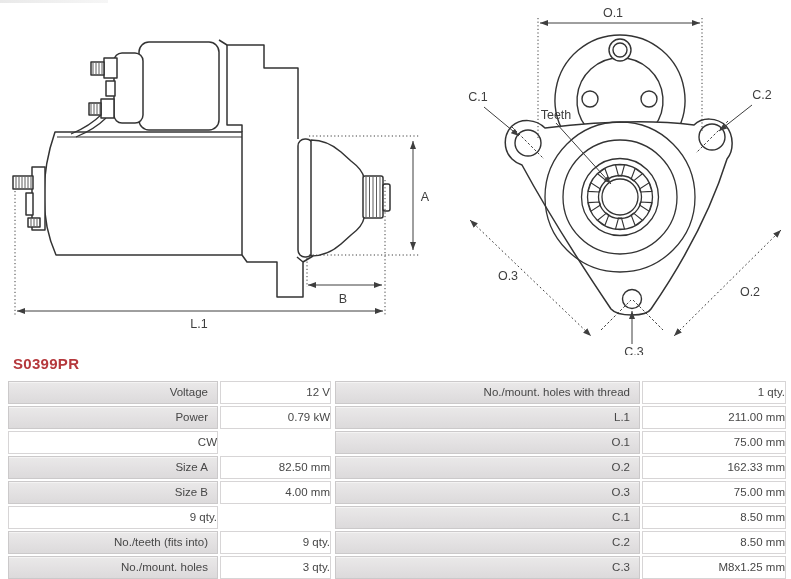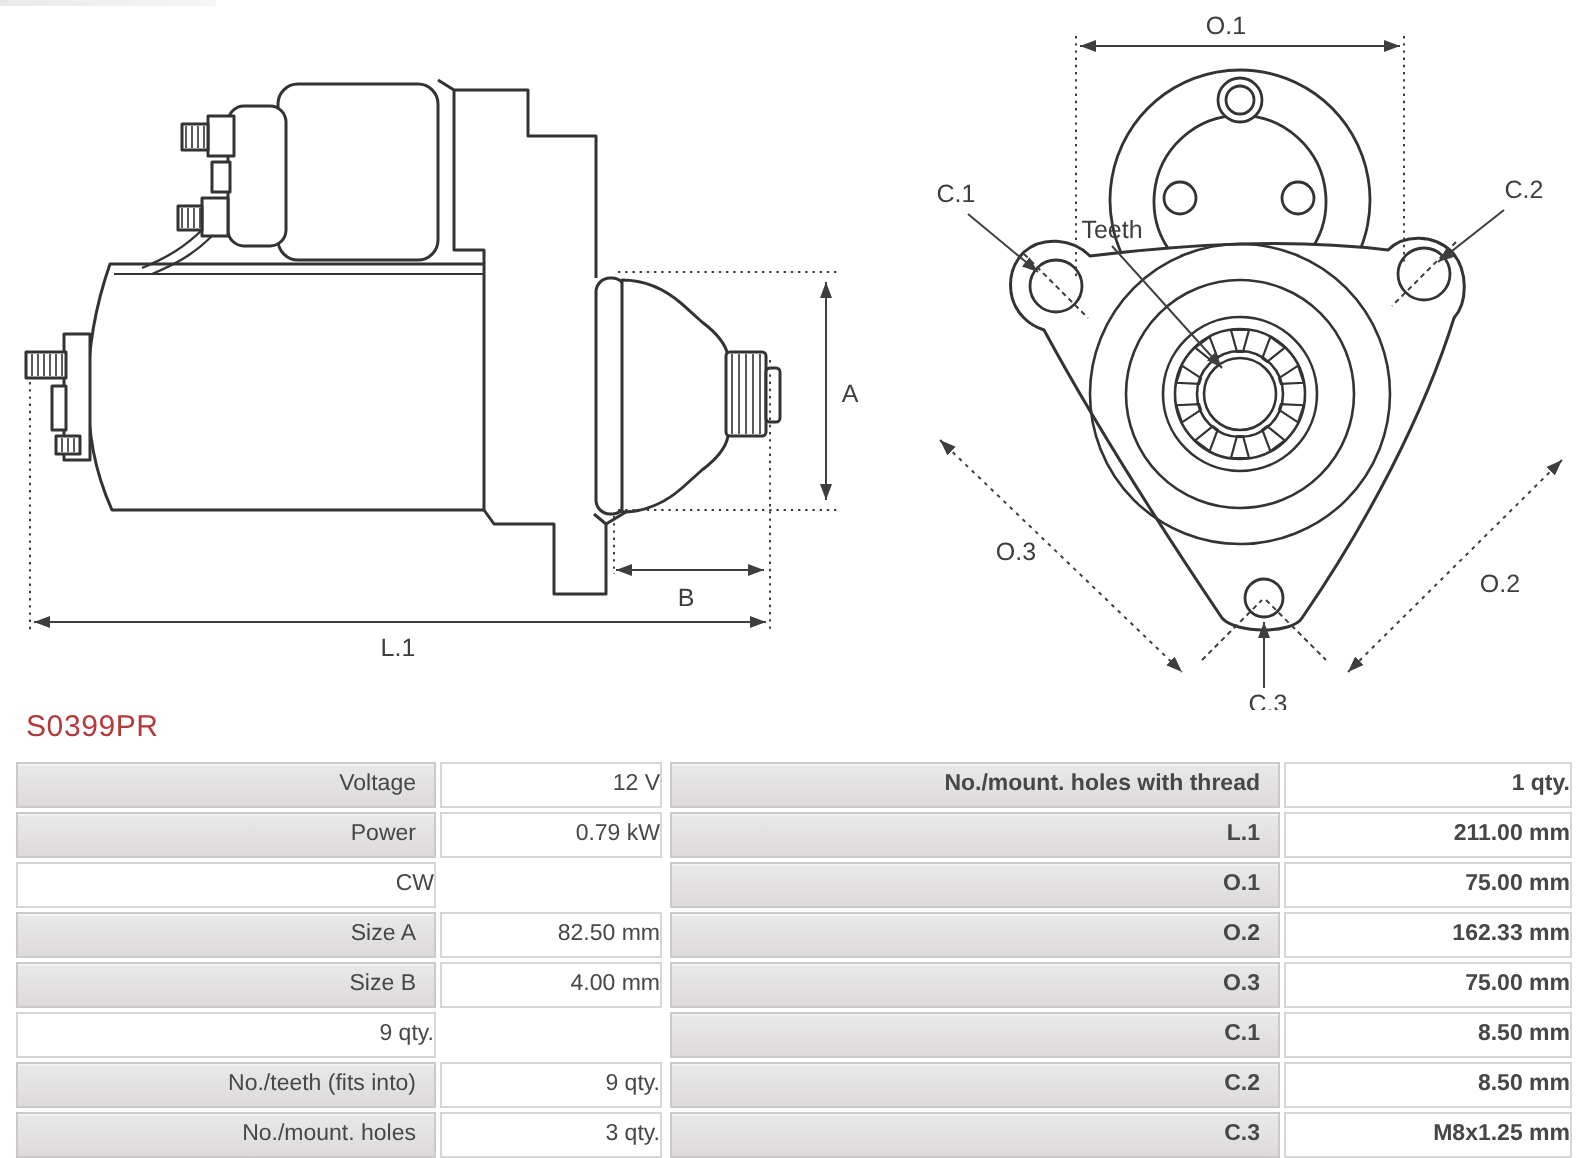--- a/index.html
+++ b/index.html
@@ -14,31 +14,31 @@
   }
   svg text{
     font-family:"Liberation Sans",sans-serif;
     font-size:12.5px;fill:#3e3e3e;
   }
   .drawing{position:absolute;top:0;}
   #side-view{left:0;}
   #front-view{left:440px;}
   .part-number{
     position:absolute;left:13px;top:355px;
-    font-size:15px;font-weight:400;letter-spacing:.3px;
+    font-size:15px;font-weight:700;letter-spacing:.3px;
     color:#b5383c;
   }
   .spec-table{position:absolute;top:381px;}
   .spec-table.left{left:8px;}
   .spec-table.right{left:335px;}
   .spec-row{
     display:grid;column-gap:2px;height:23px;margin-bottom:2px;
   }
   .spec-table.left  .spec-row{grid-template-columns:210px 111px;}
-  .spec-table.right .spec-row{grid-template-columns:305px 144px;font-weight:bold;}
+  .spec-table.right .spec-row{grid-template-columns:305px 144px;}
   .cell{
     box-sizing:border-box;height:23px;line-height:21px;
     font-size:11.5px;color:#474747;text-align:right;
     white-space:nowrap;overflow:hidden;
   }
   .cell.label{
     background:linear-gradient(180deg,#eaE9e9 0%,#e4e2e3 45%,#dcdadb 100%);
     border:1px solid #cbc9ca;
     box-shadow:inset 0 1px 0 #f4f3f3;
     padding-right:9px;

